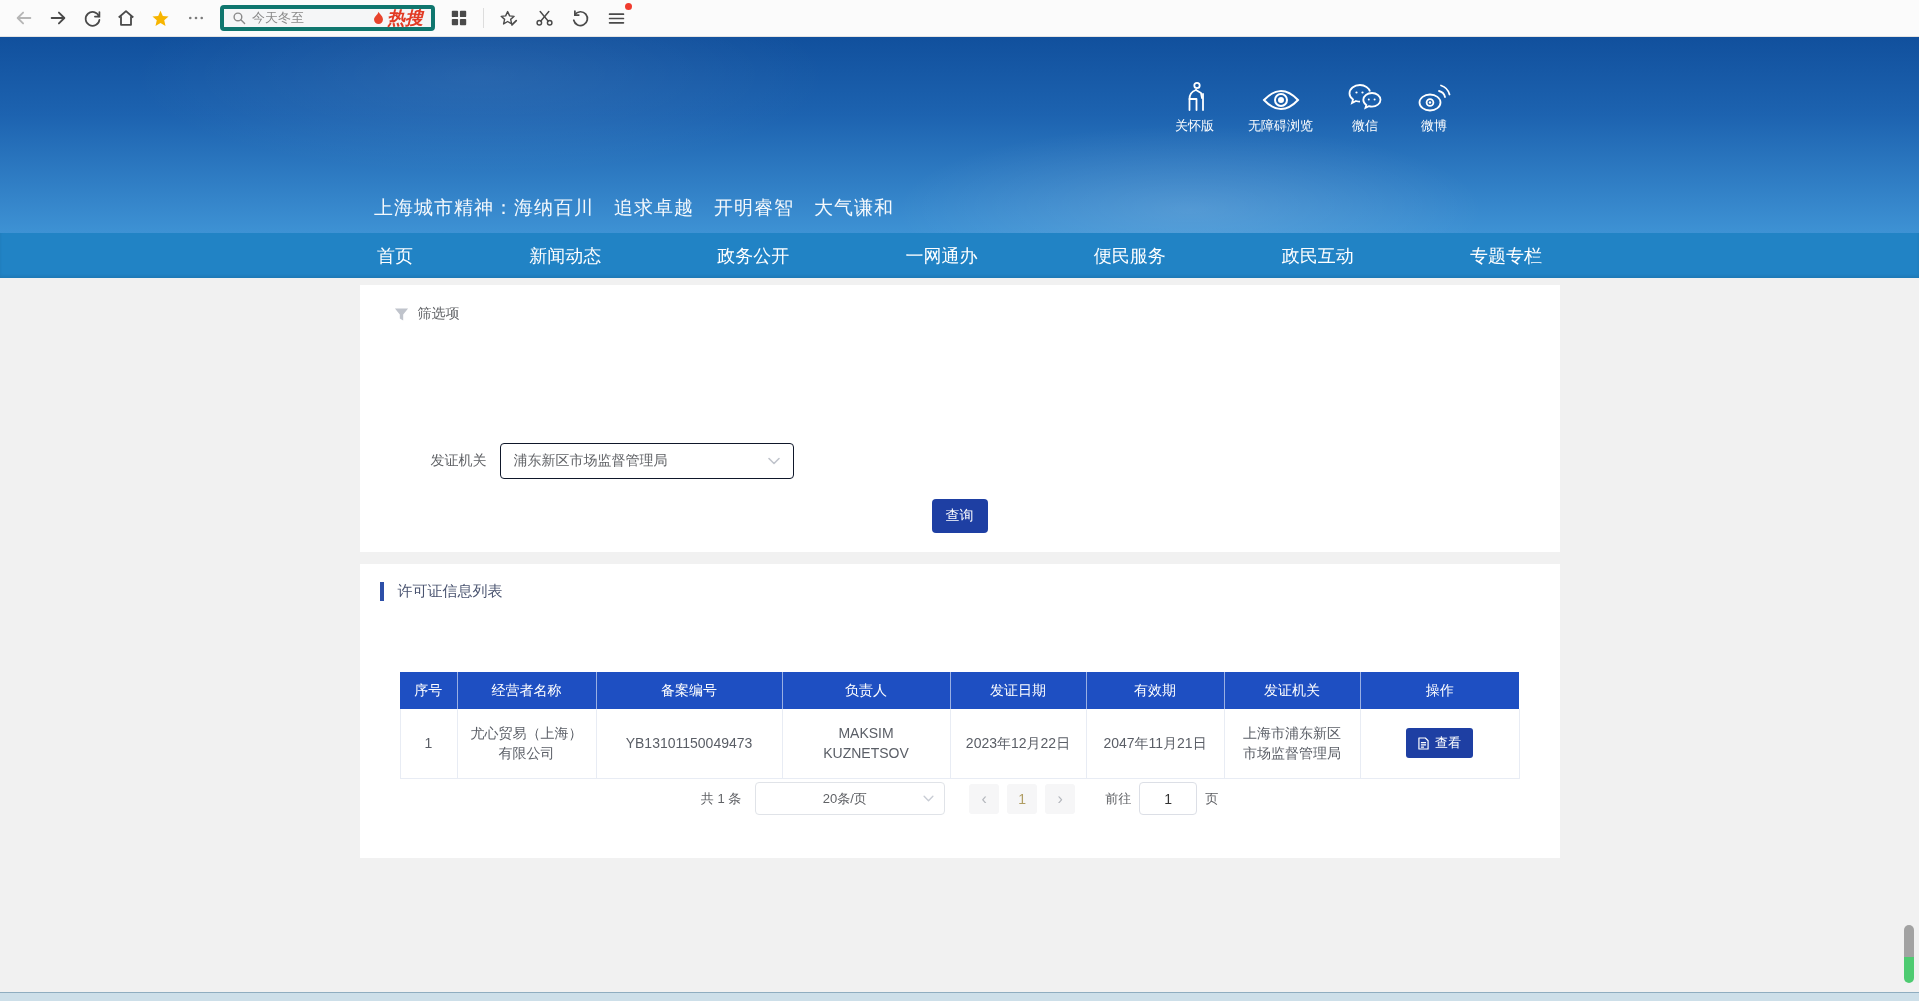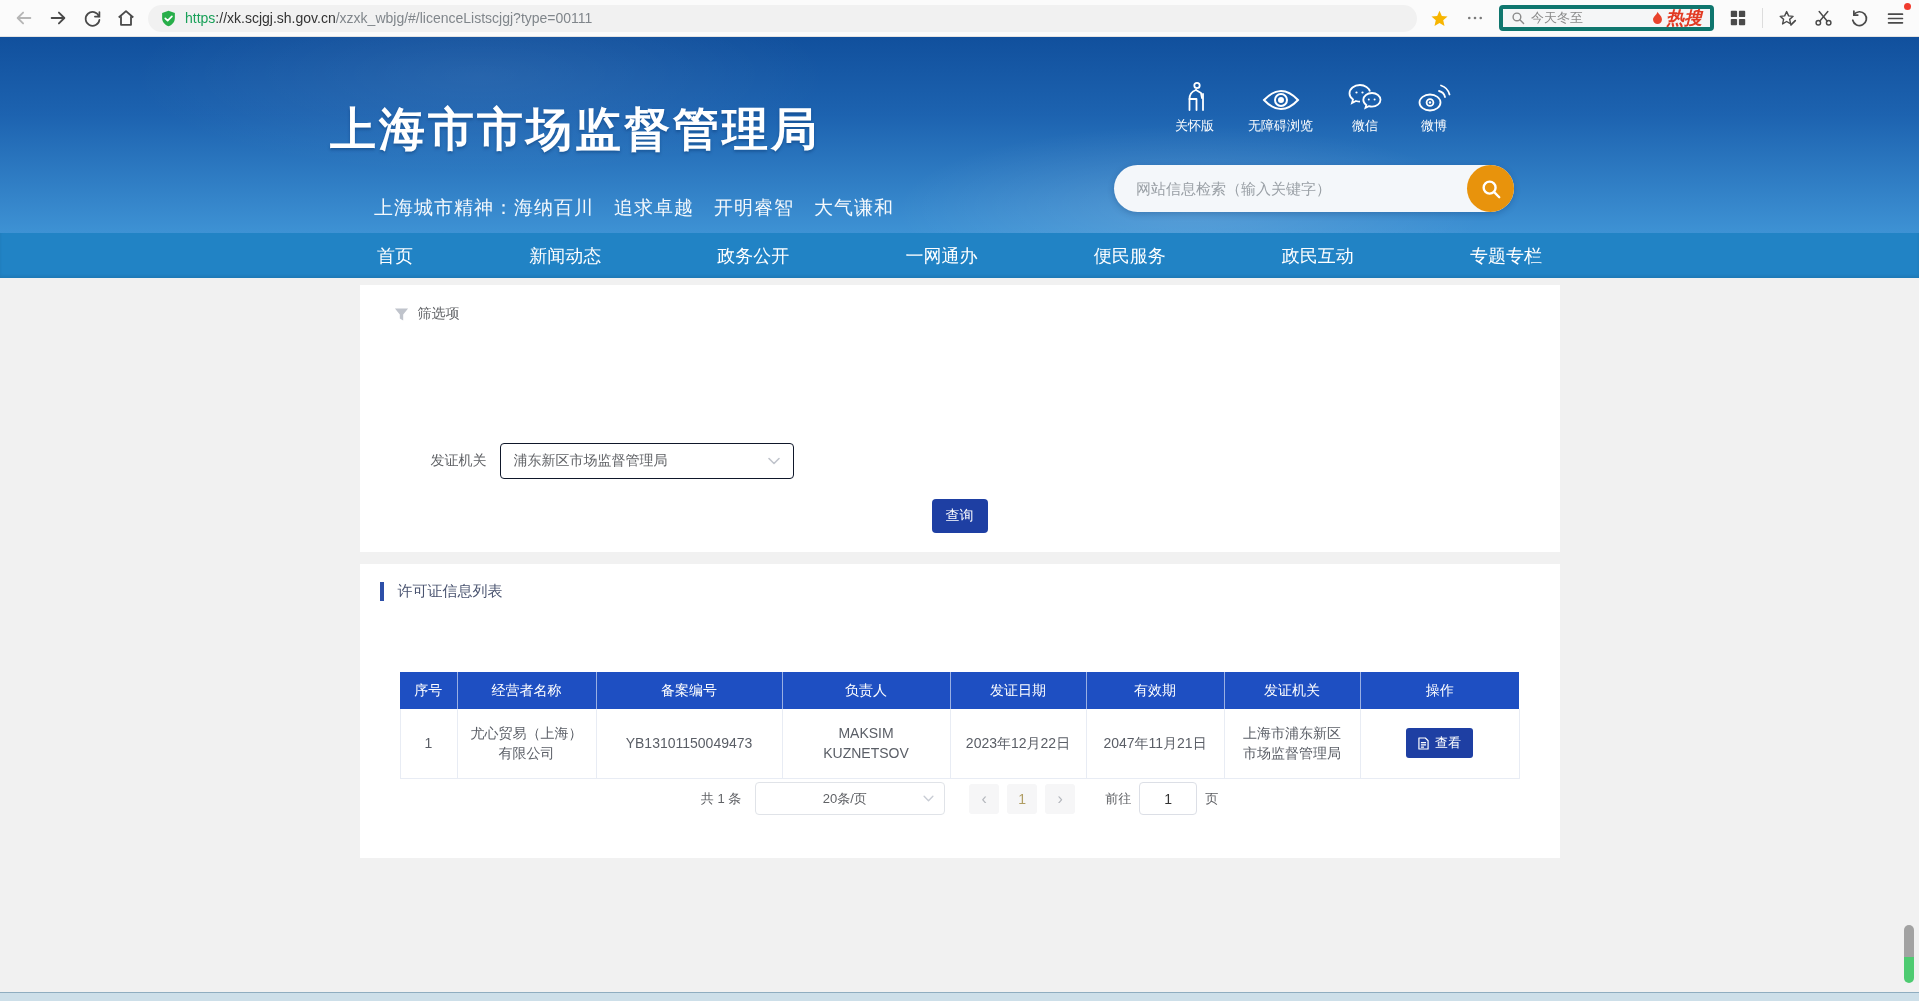--- a/index.html
+++ b/index.html
@@ -117,29 +117,20 @@
           <polyline points="19,3.5 19,8.8 13.8,8.8" fill="none"></polyline>
         </svg>
     </div>
     <div class="tb-btn">
       <svg width="20" height="20" viewBox="0 0 22 22" fill="none" stroke="#494949" stroke-width="2" stroke-linejoin="round">
           <path d="M3 10.5 L11 3.5 L19 10.5"></path>
           <path d="M5.5 9 V18.5 H16.5 V9"></path>
         </svg>
     </div>
 
-    <div class="url-pill">
-      <span style="display:flex;">
-        <svg width="17" height="17" viewBox="0 0 20 20">
-            <path d="M10 1 L17.5 3.5 V9 C17.5 14 14.5 17.5 10 19 C5.5 17.5 2.5 14 2.5 9 V3.5 Z" fill="#27ae49"></path>
-            <polyline points="6.2,9.8 9,12.6 14,7.4" fill="none" stroke="#fff" stroke-width="2" stroke-linecap="round" stroke-linejoin="round"></polyline>
-          </svg>
-      </span>
-      <span class="url-text"><span class="url-scheme">https</span><span class="url-host">://xk.scjgj.sh.gov.cn</span><span class="url-path">/xzxk_wbjg/#/licenceListscjgj?type=00111</span></span>
-    </div>
 
     <div class="tb-right">
       <div class="tb-btn">
         <svg width="19" height="19" viewBox="0 0 22 22">
             <path d="M11 2 L13.7 8.1 L20.3 8.7 L15.3 13.1 L16.8 19.6 L11 16.2 L5.2 19.6 L6.7 13.1 L1.7 8.7 L8.3 8.1 Z" fill="#f7b500"></path>
           </svg>
       </div>
       <div class="tb-btn">
         <svg width="18" height="18" viewBox="0 0 22 22" fill="#7a7a7a">
             <circle cx="4" cy="11" r="1.6"></circle>
@@ -198,21 +189,20 @@
             <path d="M3 6 H19"></path>
             <path d="M3 11 H19"></path>
             <path d="M3 16 H19"></path>
           </svg>
         <span class="red-dot"></span>
       </div>
     </div>
   </div>
 
   <div class="site-header">
-    <div class="site-title">上海市市场监督管理局</div>
     <div class="site-motto">上海城市精神：海纳百川　追求卓越　开明睿智　大气谦和</div>
 
     <div class="quick-links">
       <div class="quick-link">
         <span class="ql-icon">
           <svg width="30" height="32" viewBox="0 0 30 32" fill="none" stroke="#fff" stroke-width="1.8" stroke-linecap="round" stroke-linejoin="round">
               <circle cx="17" cy="4.5" r="2.7"></circle>
               <path d="M16 9 C11.5 10.5 9.5 14 9.5 18 L9.5 29"></path>
               <path d="M9.5 18 L16.5 18 L16.5 29"></path>
               <path d="M16 9 L21 12 L22 17"></path>
@@ -252,29 +242,20 @@
               <circle cx="13" cy="19.5" r="3.4"></circle>
               <circle cx="13" cy="19.5" r="1.2" fill="#fff" stroke="none"></circle>
               <path d="M22 8 A8 8 0 0 1 28 14" stroke-linecap="round"></path>
               <path d="M24 2.5 A13 13 0 0 1 32.5 11.5" stroke-linecap="round"></path>
             </svg>
         </span>
         <span class="ql-label">微博</span>
       </div>
     </div>
 
-    <div class="hd-search">
-      <input type="text" placeholder="网站信息检索（输入关键字）" style="">
-      <button class="hd-search-btn">
-        <svg width="22" height="22" viewBox="0 0 24 24" fill="none" stroke="#fff" stroke-width="2.6" stroke-linecap="round">
-            <circle cx="10.5" cy="10.5" r="6.5"></circle>
-            <path d="M15.5 15.5 L21 21"></path>
-          </svg>
-      </button>
-    </div>
   </div>
 
   <div class="nav-bar">
     <div class="nav-inner">
       <span class="nav-item">首页</span>
       <span class="nav-item">新闻动态</span>
       <span class="nav-item">政务公开</span>
       <span class="nav-item">一网通办</span>
       <span class="nav-item">便民服务</span>
       <span class="nav-item">政民互动</span>

